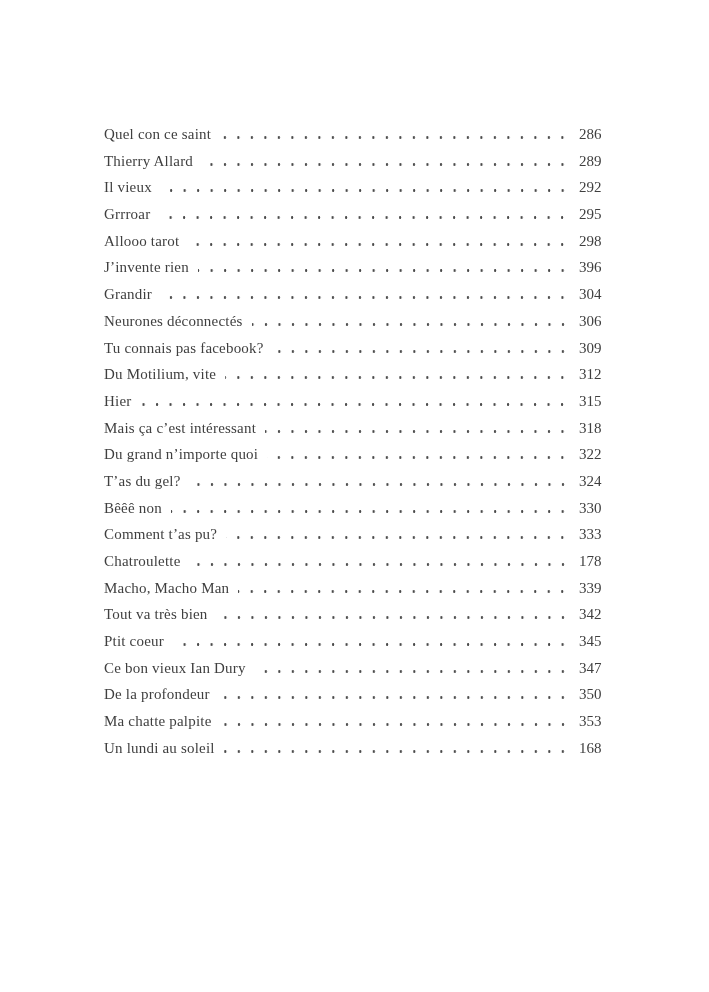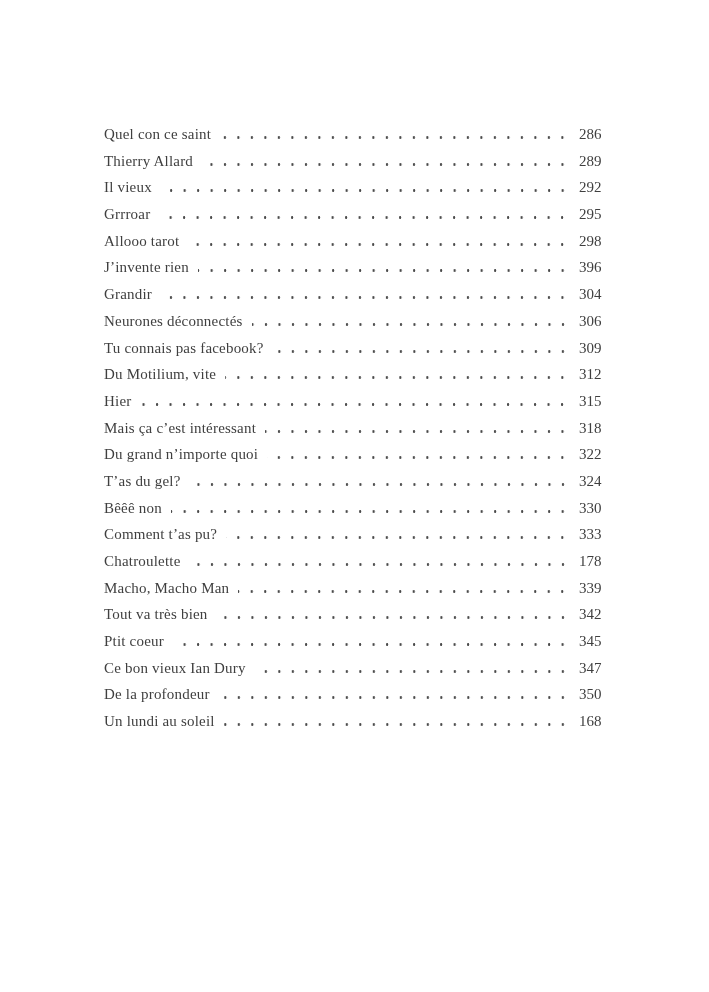--- a/index.html
+++ b/index.html
@@ -180,20 +180,25 @@
     <span class="dot-leader"></span>
     <span class="toc-page">347</span>
   </div>
 
   <div class="toc-row">
     <span class="toc-title">De la profondeur</span>
     <span class="dot-leader"></span>
     <span class="toc-page">350</span>
   </div>
 
+  <div class="toc-row">
+    <span class="toc-title">Ma chatte palpite</span>
+    <span class="dot-leader"></span>
+    <span class="toc-page">353</span>
+  </div>
 
   <div class="toc-row">
     <span class="toc-title">Un lundi au soleil</span>
     <span class="dot-leader"></span>
     <span class="toc-page">168</span>
   </div>
 </div>
 </div>
 
 </body></html>

